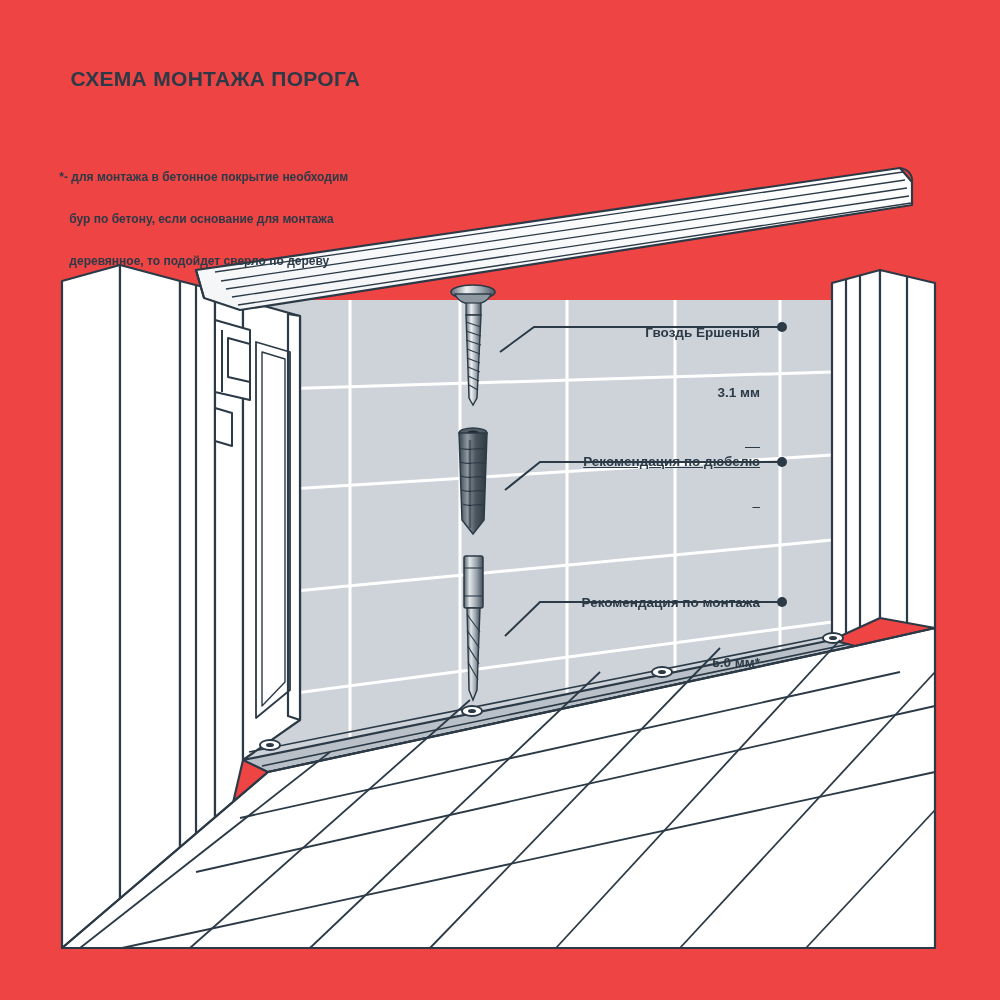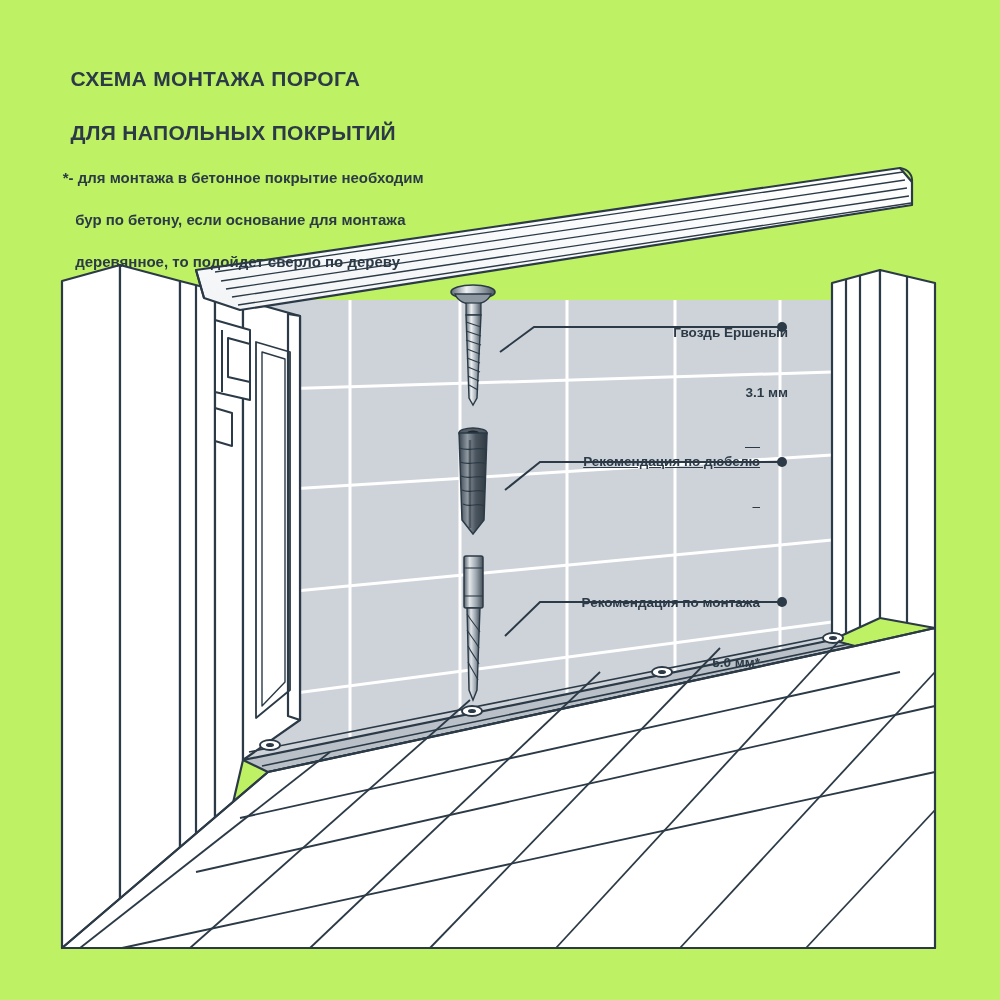--- a/index.html
+++ b/index.html
@@ -4,21 +4,21 @@
 <style>
   html, body {
     margin: 0;
     padding: 0;
     background: #ffffff;
   }
   #page {
     position: relative;
     width: 1000px;
     height: 1000px;
-    background: #bef264;
+    background: #ef4444;
     font-family: "Liberation Sans", sans-serif;
     overflow: hidden;
   }
   #diagram-svg {
     position: absolute;
     left: 0;
     top: 0;
     width: 1000px;
     height: 1000px;
   }
@@ -32,36 +32,36 @@
     line-height: 27px;
     letter-spacing: 0.3px;
     white-space: pre;
   }
   .note-block {
     position: absolute;
     left: 46px;
     top: 146px;
     color: #2b3a46;
     font-weight: bold;
-    font-size: 15px;
+    font-size: 12px;
     line-height: 21px;
     white-space: pre;
   }
   .callout-label {
     position: absolute;
     color: #2b3a46;
     font-weight: bold;
     font-size: 13.5px;
     line-height: 20px;
     white-space: pre;
     text-align: right;
   }
   .cl-title { display: block; }
   .cl-value { display: block; }
-  #callout-nail { left: 568px; top: 283px; width: 220px; }
+  #callout-nail { left: 540px; top: 283px; width: 220px; }
   #callout-dowel { left: 500px; top: 412px; width: 260px; text-decoration: underline; }
   #callout-drill { left: 500px; top: 553px; width: 260px; }
 </style>
 </head>
 <body>
 
 <div id="page">
 
   <svg id="diagram-svg" viewBox="0 0 1000 1000">
     <defs>
@@ -239,21 +239,20 @@
     </g>
     <g fill="#2b3a46">
       <circle cx="782" cy="327" r="5"></circle>
       <circle cx="782" cy="462" r="5"></circle>
       <circle cx="782" cy="602" r="5"></circle>
     </g>
   </svg>
 
   <div class="title-block">
     <span>СХЕМА МОНТАЖА ПОРОГА</span><br>
-    <span>ДЛЯ НАПОЛЬНЫХ ПОКРЫТИЙ</span>
   </div>
 
   <div class="note-block">
     <span>*- для монтажа в бетонное покрытие необходим</span><br>
     <span>   бур по бетону, если основание для монтажа</span><br>
     <span>   деревянное, то подойдет сверло по дереву</span>
   </div>
 
   <div class="callout-label" id="callout-nail">
     <span class="cl-title">Гвоздь Ершеный</span>

